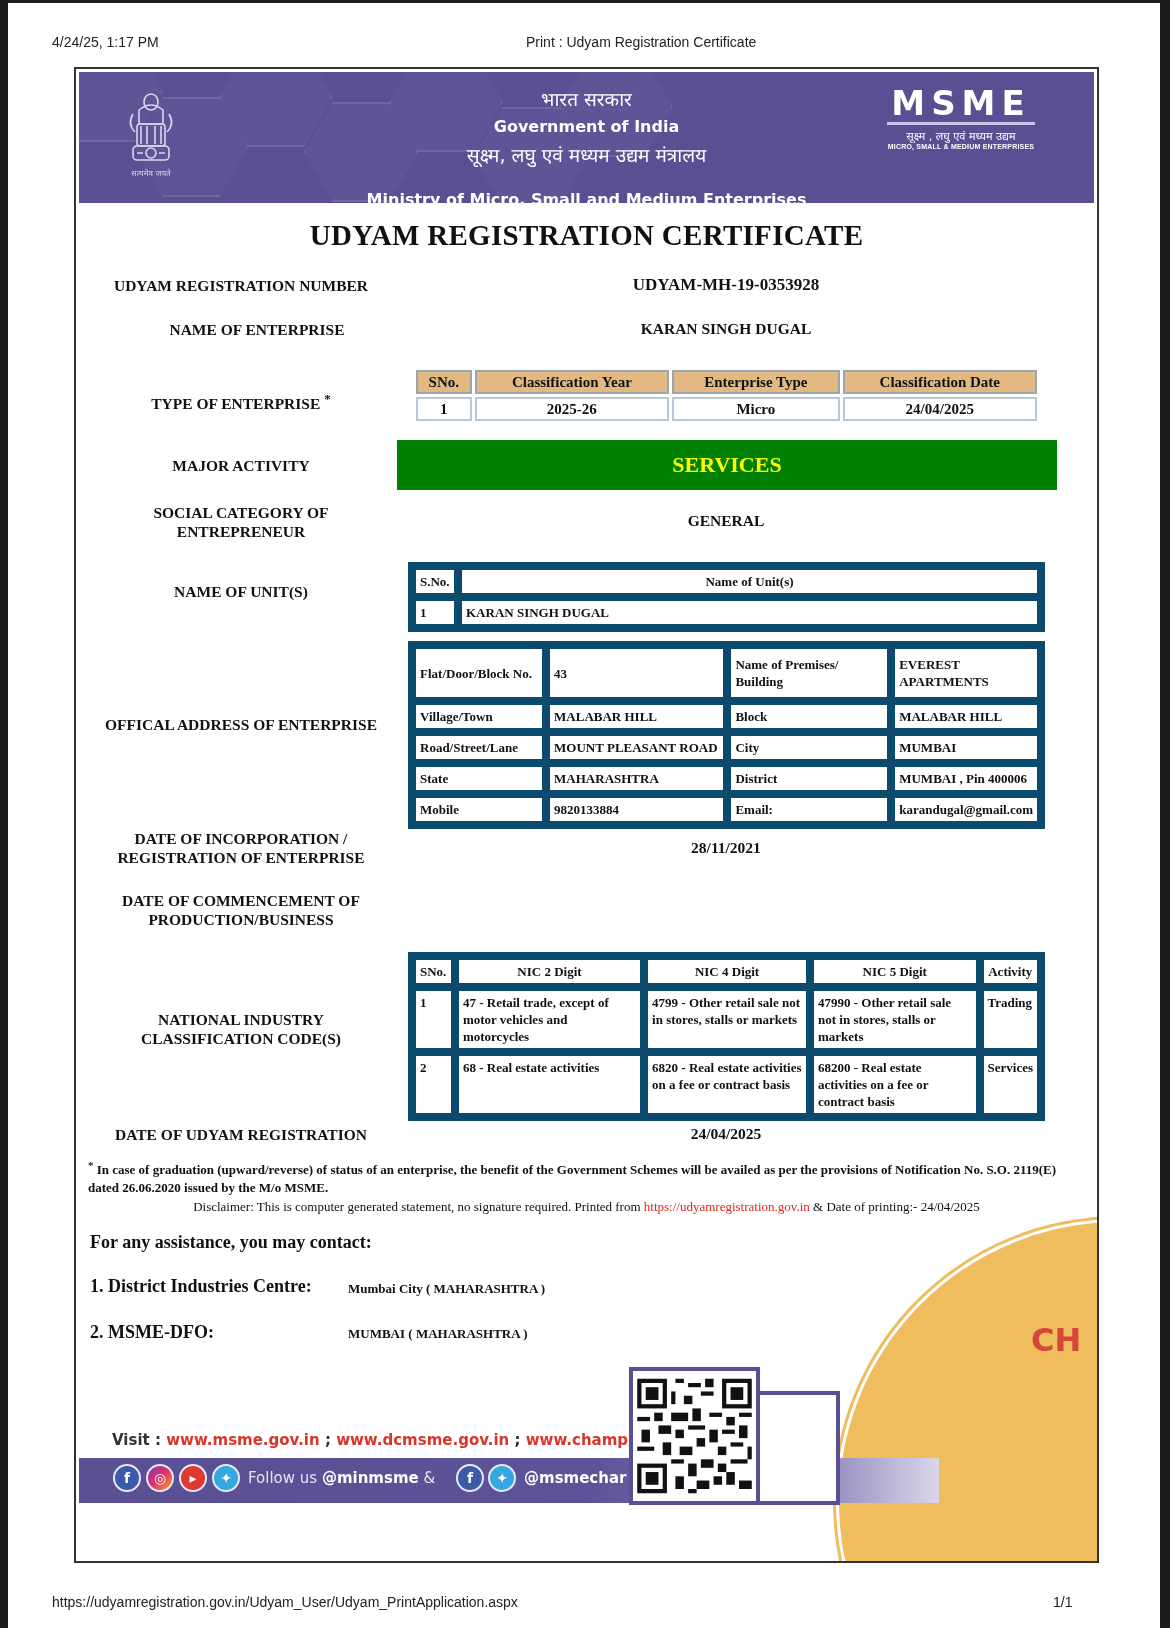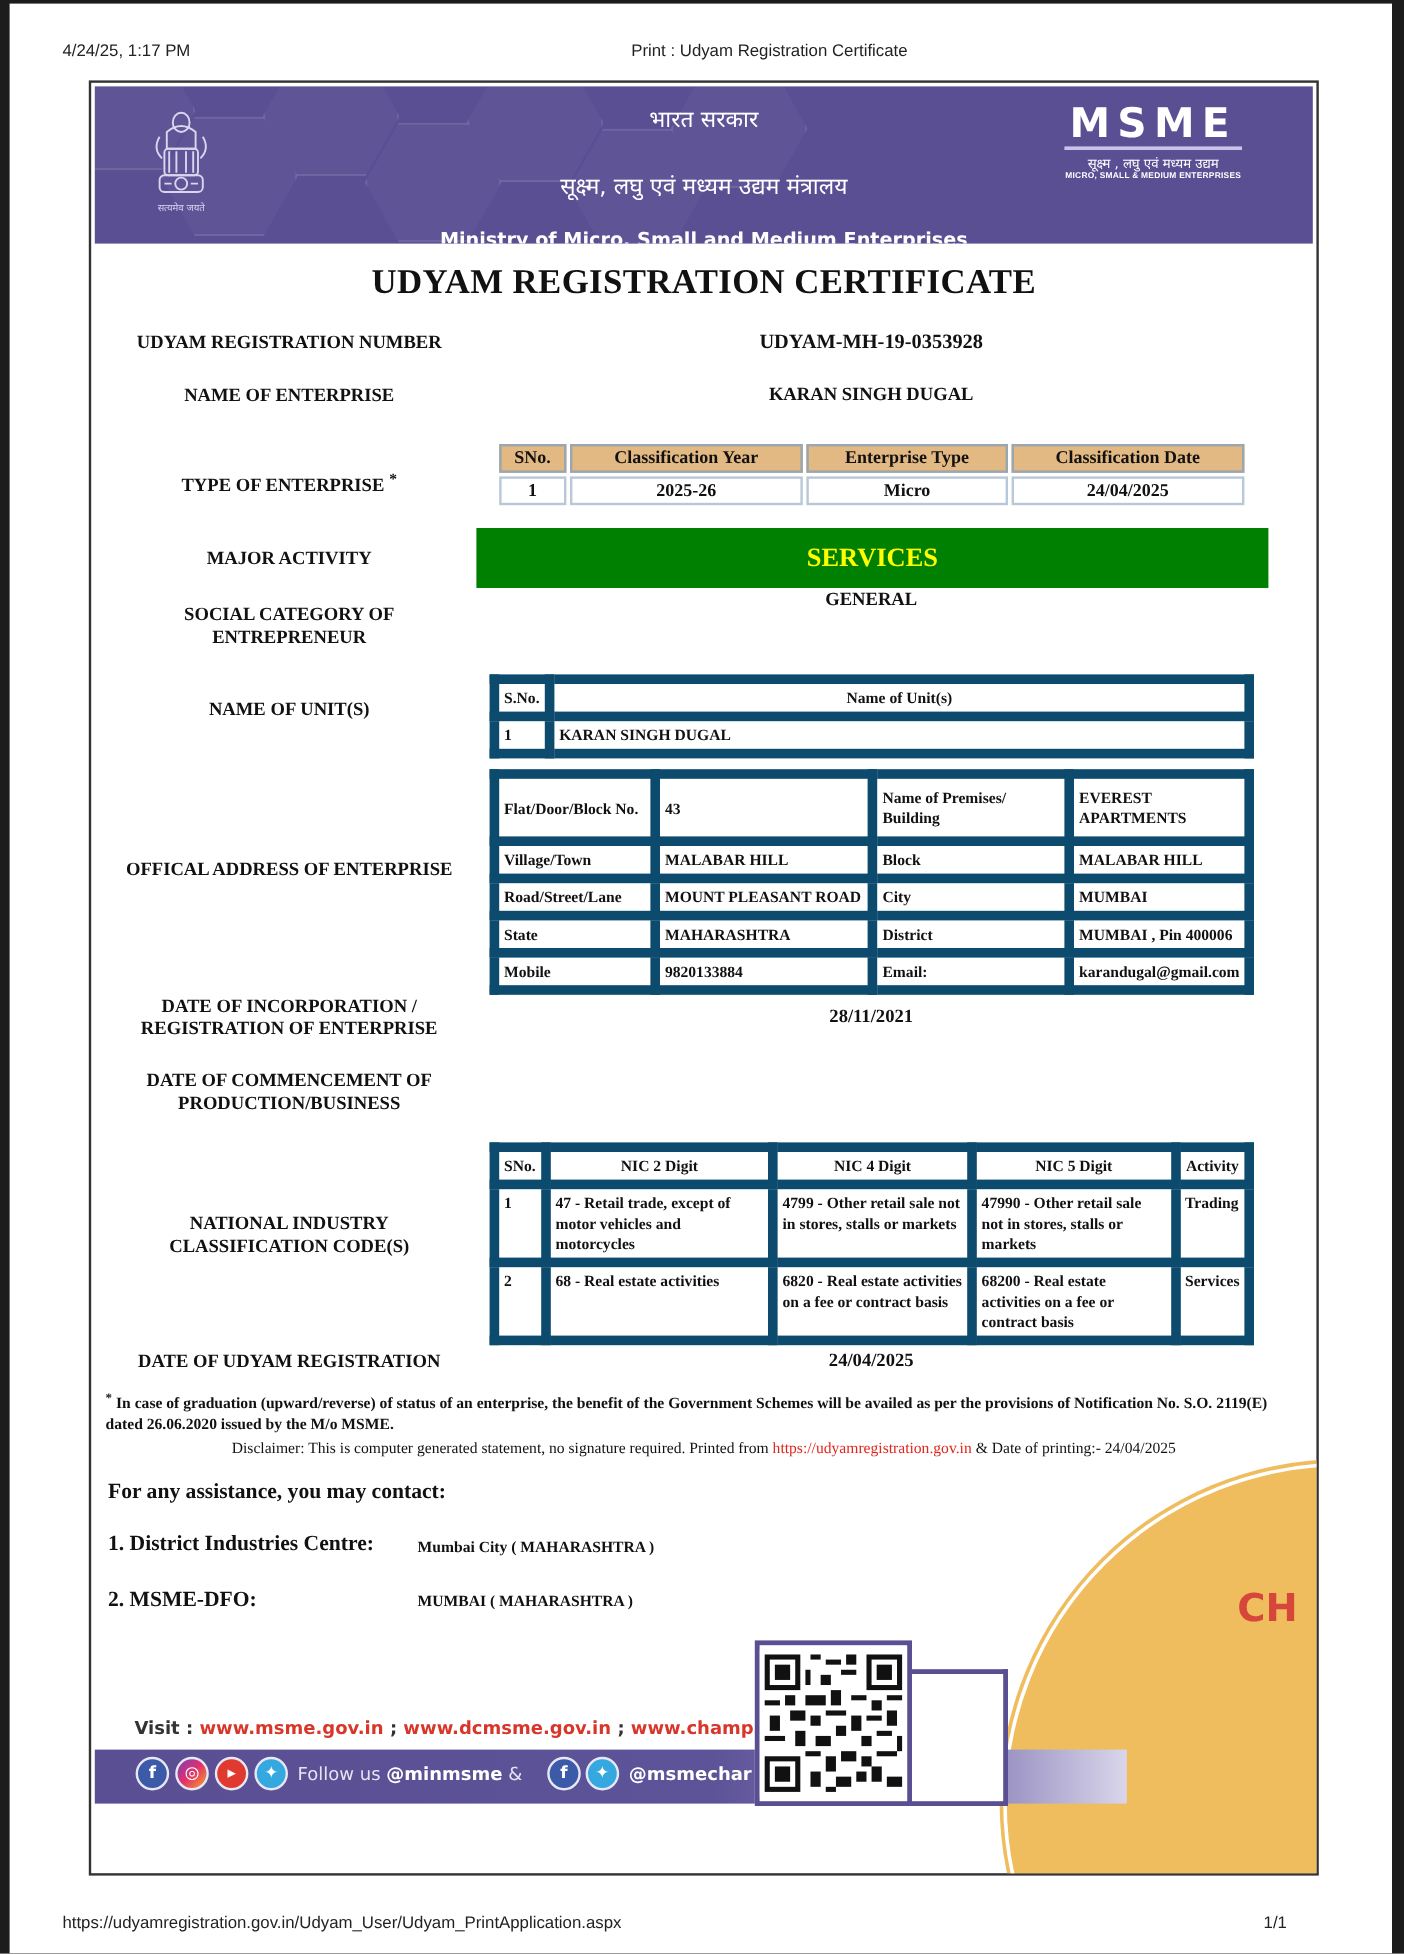--- a/index.html
+++ b/index.html
@@ -102,37 +102,38 @@
           <rect x="18" y="36" width="28" height="22" rx="3"></rect>
           <path d="M22 38 v18 M28 38 v18 M36 38 v18 M42 38 v18"></path>
           <rect x="14" y="58" width="36" height="14" rx="4"></rect>
           <circle cx="32" cy="65" r="5"></circle>
           <path d="M18 65 h6 M40 65 h6"></path>
         </g>
         <text x="32" y="88" fill="#d9d6ee" font-size="8" text-anchor="middle" font-family="DejaVu Sans, sans-serif">सत्यमेव जयते</text>
       </svg>
 
       <div class="gov-text" style="top:14px;font-size:19px;">भारत सरकार</div>
+      <div class="gov-text" style="top:45px;font-size:16px;font-weight:bold;">Government of India</div>
       <div class="gov-text" style="top:70px;font-size:19px;">सूक्ष्म, लघु एवं मध्यम उद्यम मंत्रालय</div>
       <div class="gov-text" style="top:102px;font-size:16px;font-weight:bold;margin-top:16px;">Ministry of Micro, Small and Medium Enterprises</div>
 
       <div class="msme-logo">
         <div class="big">MSME</div>
         <div class="rule"></div>
         <div class="hi">सूक्ष्म , लघु एवं मध्यम उद्यम</div>
         <div class="en">MICRO, SMALL &amp; MEDIUM ENTERPRISES</div>
       </div>
     </div>
 
     <div class="title">UDYAM REGISTRATION CERTIFICATE</div>
 
     <div class="lbl" style="left:0;top:207px;">UDYAM REGISTRATION NUMBER</div>
     <div class="val" style="left:500px;width:300px;top:206px;font-size:17px;">UDYAM-MH-19-0353928</div>
 
-    <div class="lbl" style="left:0;top:251px;">NAME OF ENTERPRISE</div>
+    <div class="lbl" style="left:0;top:251px;padding-left:16px;">NAME OF ENTERPRISE</div>
     <div class="val" style="left:500px;width:300px;top:251px;">KARAN SINGH DUGAL</div>
 
     <div class="lbl" style="left:0;top:320px;">
       <span>TYPE OF ENTERPRISE</span><sup style="font-size:13px;margin-left:4px;">*</sup>
     </div>
     <table class="cls" style="left:337px;top:298px;width:627px;">
       <tbody>
           <tr>
         <th style="width:52px;">SNo.</th>
         <th style="width:192px;">Classification Year</th>
@@ -148,21 +149,21 @@
     </tbody>
       </table>
 
     <div class="lbl" style="left:0;top:387px;">MAJOR ACTIVITY</div>
     <div class="services">SERVICES</div>
 
     <div class="lbl" style="left:0;top:434px;">
       <div>SOCIAL CATEGORY OF</div>
       <div>ENTREPRENEUR</div>
     </div>
-    <div class="val" style="left:500px;width:300px;top:422px;">GENERAL</div>
+    <div class="val" style="left:500px;width:300px;top:443px;">GENERAL</div>
 
     <div class="lbl" style="left:0;top:513px;">NAME OF UNIT(S)</div>
     <table class="grid" style="left:332px;top:493px;width:637px;">
       <tbody>
           <tr>
         <th style="width:30px;">S.No.</th>
         <th style="text-align:center;">Name of Unit(s)</th>
       </tr>
       <tr>
         <td>1</td>

